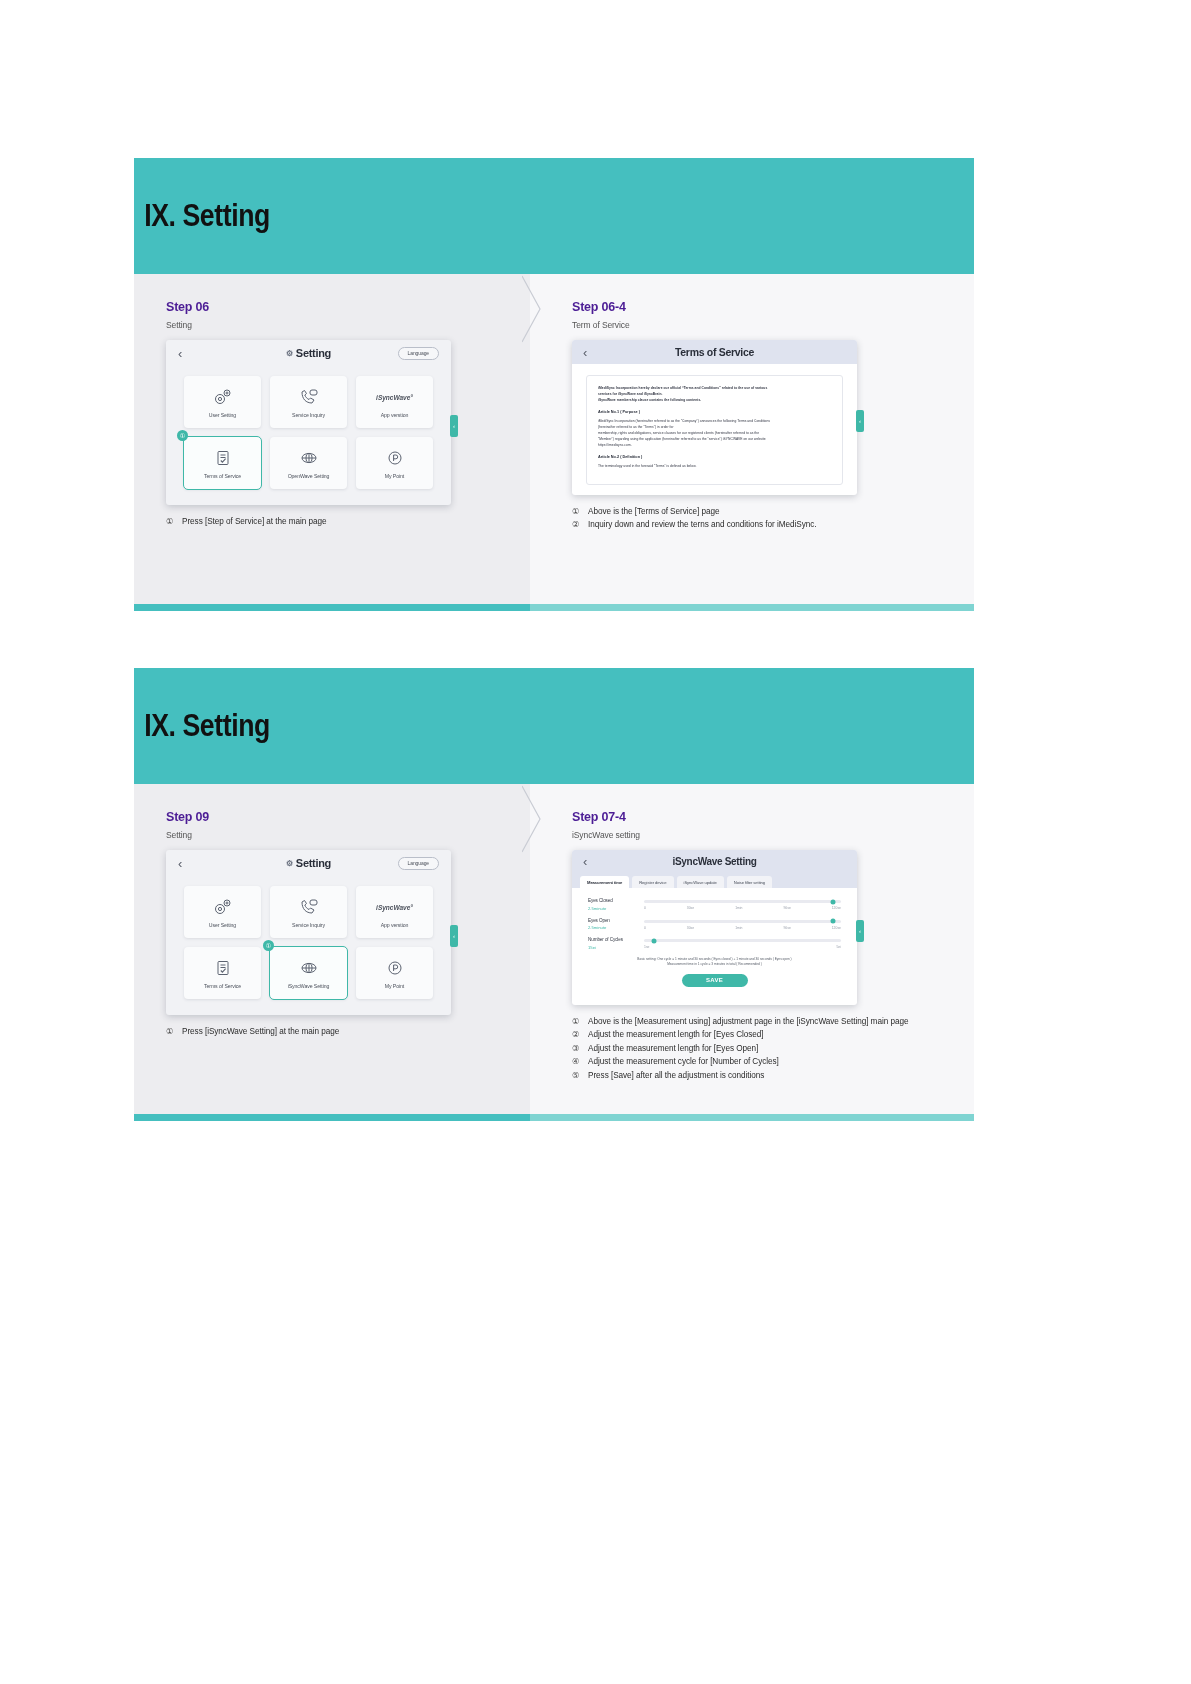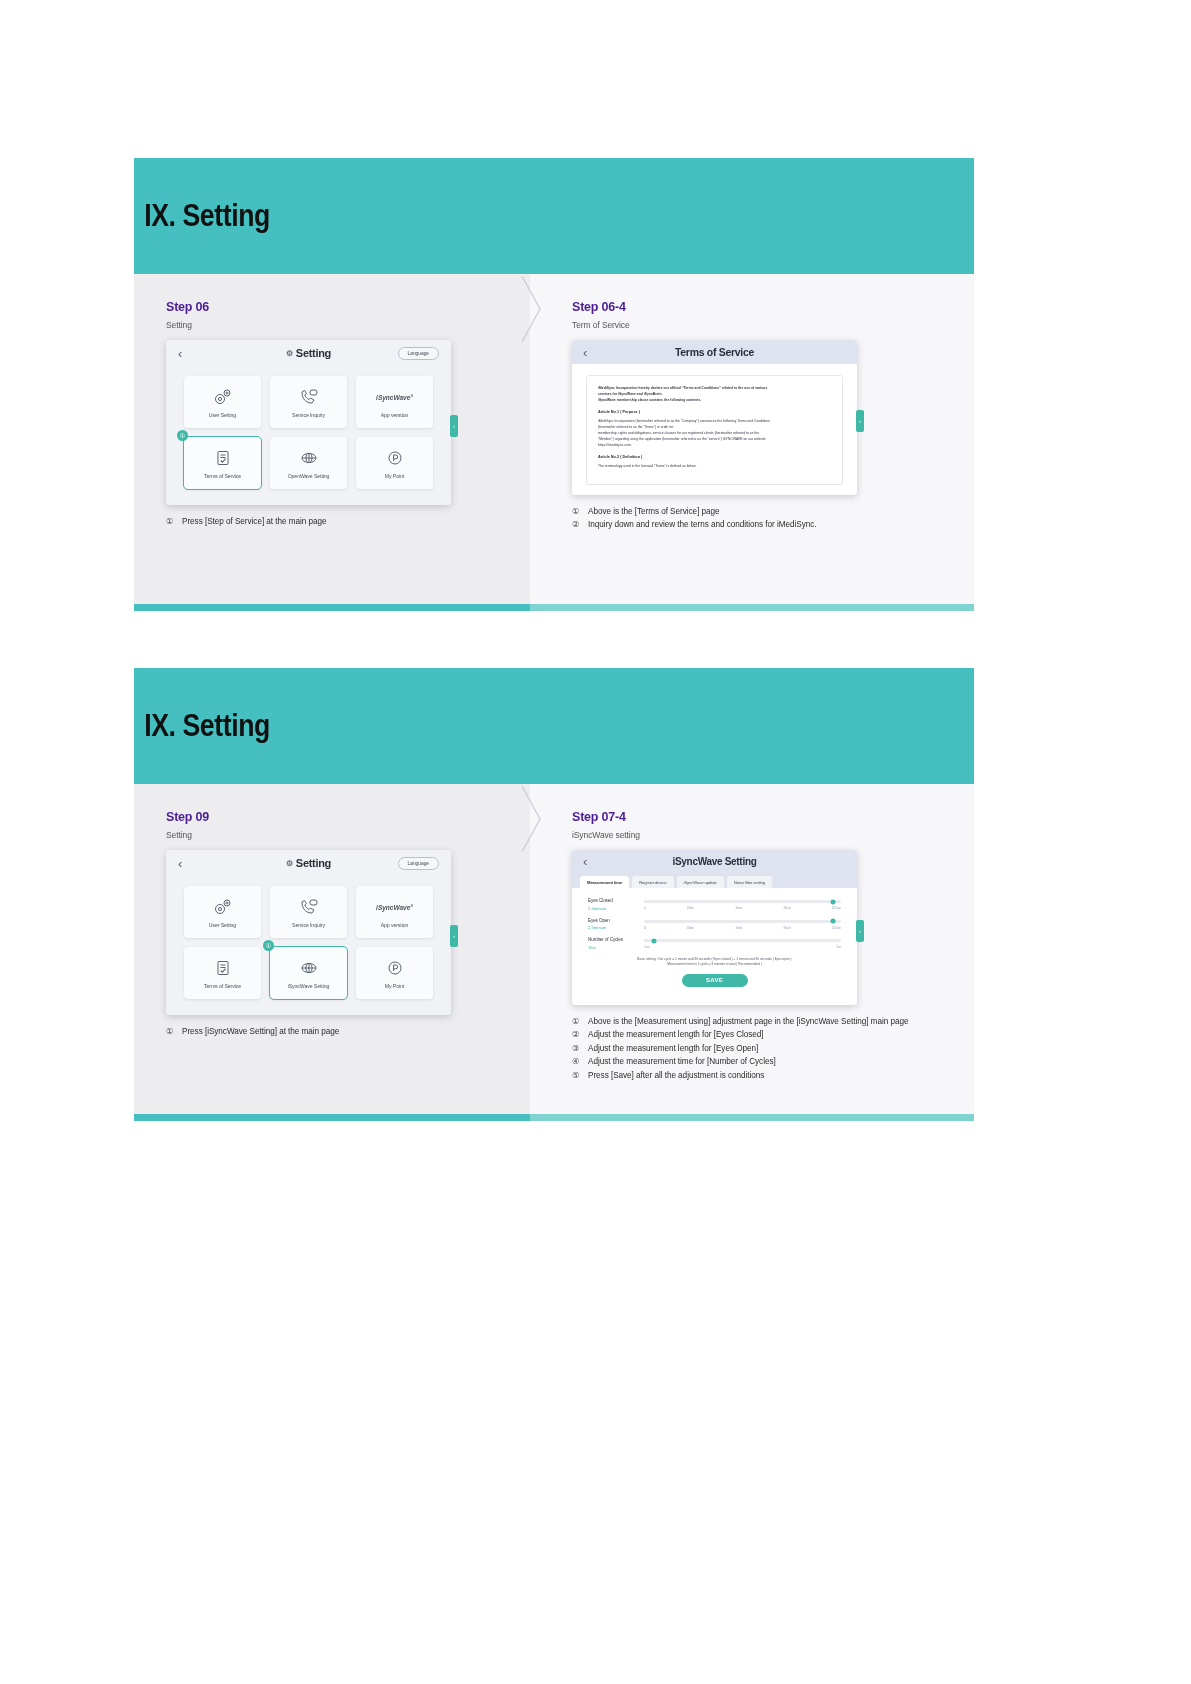--- a/index.html
+++ b/index.html
@@ -510,21 +510,21 @@
           <li>
             <span class="num">②</span>
             <span>Adjust the measurement length for [Eyes Closed]</span>
           </li>
           <li>
             <span class="num">③</span>
             <span>Adjust the measurement length for [Eyes Open]</span>
           </li>
           <li>
             <span class="num">④</span>
-            <span>Adjust the measurement time for [Number of Cycles]</span>
+            <span>Adjust the measurement cycle for [Number of Cycles]</span>
           </li>
           <li>
             <span class="num">⑤</span>
             <span>Press [Save] after all the adjustment is conditions</span>
           </li>
         </ul>
       </div>
     </div>
 
     <div class="rule-row">

